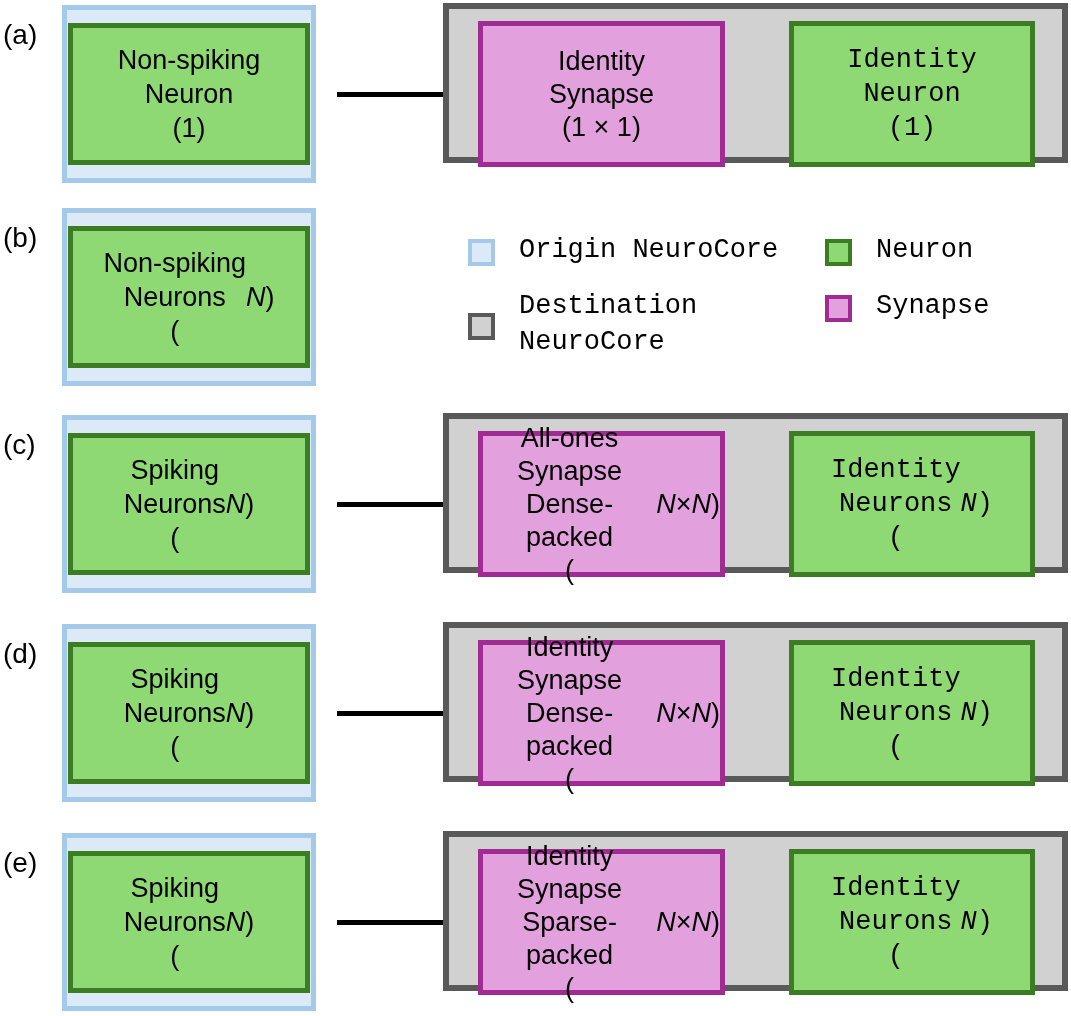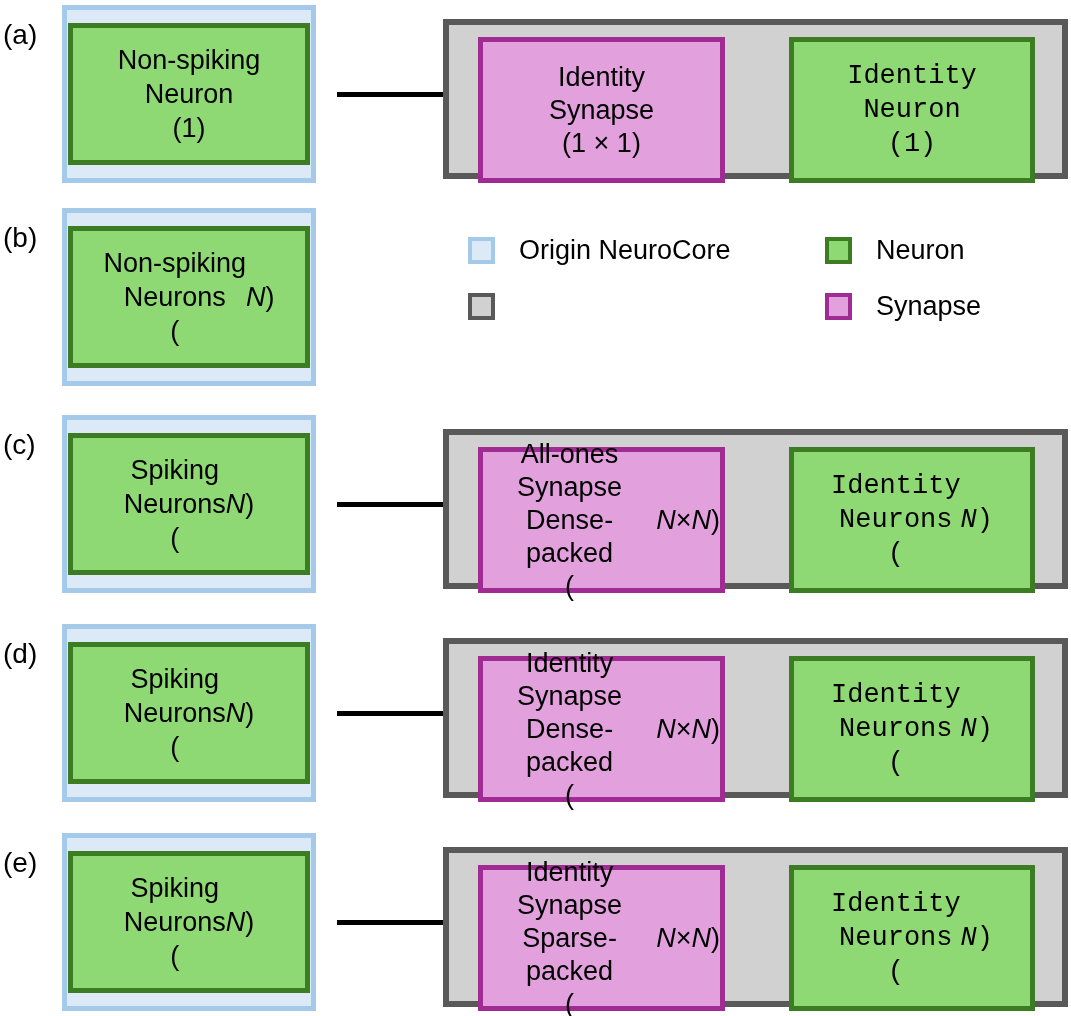--- a/index.html
+++ b/index.html
@@ -27,31 +27,30 @@
   .arrow .head {
     position:absolute; right:0; top:0; width:0; height:0;
     border-left:22px solid var(--arrow);
     border-top:11px solid transparent; border-bottom:11px solid transparent;
   }
 
   .dest {
     position:absolute; left:443px; top:0; width:625px; height:160px;
     background:var(--destination_fill); border:6px solid var(--destination_border);
     box-sizing:border-box;
-    margin-top:16px;
   }
   .synapse-box {
     position:absolute; left:29px; top:12px; width:247px; height:146px;
     background:var(--synapse_fill); border:5px solid var(--synapse_border);
     box-sizing:border-box; display:flex; align-items:center; justify-content:center;
     text-align:center; font-size:27px; line-height:33px; color:#000;
   }
   .dest .neuron-box { position:absolute; left:340px; top:12px; width:246px; height:146px;font-family:Liberation Mono, monospace; }
 
-  .legend-item { position:absolute; display:flex; align-items:flex-start; }
+  .legend-item { position:absolute; display:flex; align-items:center;font-family:Liberation Mono, monospace; }
   .sw { width:27px; height:27px; box-sizing:border-box; border:4px solid; flex:0 0 auto; margin-top:3px; }
   .sw-origin      { background:var(--origin_fill);      border-color:var(--origin_border); }
   .sw-destination { background:var(--destination_fill); border-color:var(--destination_border); }
   .sw-neuron      { background:var(--neuron_fill);      border-color:var(--neuron_border); }
   .sw-synapse     { background:var(--synapse_fill);     border-color:var(--synapse_border); }
   .legend-label { font-size:27px; line-height:36px; margin-left:24px; margin-top:-2px; }
   .legend-label.wrap { width:200px; }
 
   i { font-style:italic; }
 </style>
@@ -82,20 +81,21 @@
     </div>
   </div>
 
   <div>
     <div class="legend-item" style="left:468px; top:234px">
       <div class="sw sw-origin"></div>
       <div class="legend-label">Origin NeuroCore</div>
     </div>
     <div class="legend-item" style="left:468px; top:290px">
       <div class="sw sw-destination"></div>
+      <div class="legend-label wrap">Destination NeuroCore</div>
     </div>
     <div class="legend-item" style="left:825px; top:234px">
       <div class="sw sw-neuron"></div>
       <div class="legend-label">Neuron</div>
     </div>
     <div class="legend-item" style="left:825px; top:290px">
       <div class="sw sw-synapse"></div>
       <div class="legend-label">Synapse</div>
     </div>
   </div>

